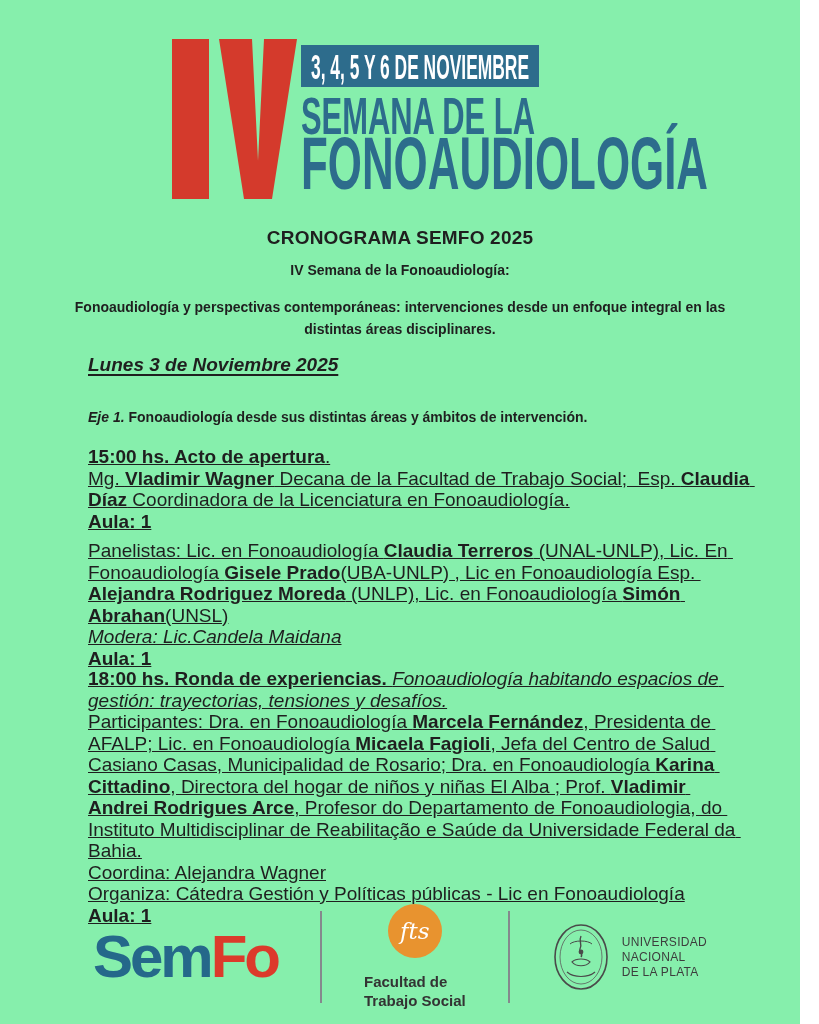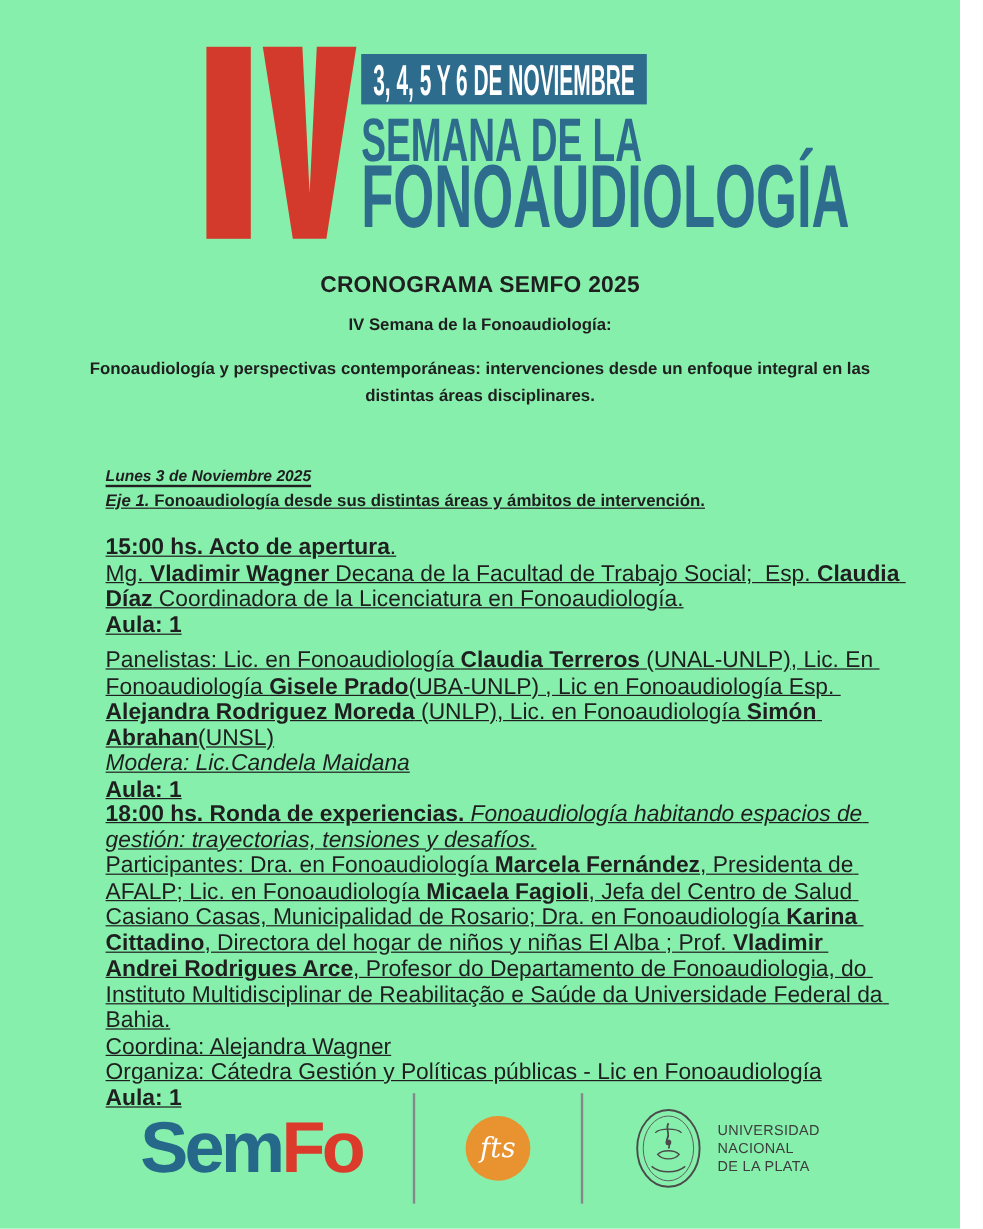--- a/index.html
+++ b/index.html
@@ -16,22 +16,22 @@
   
   .banner-svg{position:absolute;top:37px;left:170px;}
 
   
   .doc-title{top:227px;left:0;width:100%;text-align:center;font-size:19px;font-weight:bold;letter-spacing:.2px;margin:0;}
   .doc-subtitle{top:262px;left:0;width:100%;text-align:center;font-size:14px;font-weight:bold;margin:0;}
   .doc-theme{top:296px;left:50%;transform:translateX(-50%);width:690px;text-align:center;
              font-size:14px;font-weight:bold;line-height:22px;margin:0;}
 
   
-  .day-heading{top:389px;left:88px;font-size:13px;margin:0;font-weight:normal;}
-  .eje-heading{top:409px;left:88px;font-size:14px;margin:0;width:670px;text-decoration:underline;}
+  .day-heading{top:354px;left:88px;font-size:19px;margin:0;font-weight:normal;}
+  .eje-heading{top:409px;left:88px;font-size:14px;margin:0;width:670px;}
   .event{left:88px;width:662px;font-size:19px;line-height:21.5px;text-decoration:underline;}
   .event p{margin:0;white-space:pre-wrap;}
   .event-1{top:446px;}
   .event-2{top:540px;}
   .event-3{top:668px;}
 
   
   .footer{top:898px;left:0;width:100%;height:118px;display:flex;align-items:center;justify-content:center;gap:42px;}
   .semfo-wordmark{font-size:60px;font-weight:bold;letter-spacing:-3px;line-height:1;}
   .semfo-blue{color:#25688a;}
@@ -97,20 +97,24 @@
 
   <footer class="abs footer">
     <div class="semfo-wordmark">
       <span class="semfo-blue">Sem</span><span class="semfo-red">Fo</span>
     </div>
 
     <div class="v-div"></div>
 
     <div class="fts-group">
       <div class="fts-circle">fts</div>
+      <div class="fts-label">
+        <div>Facultad de</div>
+        <div>Trabajo Social</div>
+      </div>
     </div>
 
     <div class="v-div"></div>
 
     <div class="unlp-group">
       <svg width="58" height="70" viewBox="0 0 58 70">
         <ellipse cx="29" cy="35" rx="26" ry="32" fill="none" stroke="#4a4a4a" stroke-width="1.6"></ellipse>
         <ellipse cx="29" cy="35" rx="21" ry="27" fill="none" stroke="#5a5a5a" stroke-width="0.8"></ellipse>
         <path d="M29 14 C26 20 31 22 28 27 C26 30 32 31 29 35" fill="none" stroke="#4a4a4a" stroke-width="1.4"></path>
         <path d="M20 40 C24 36 34 36 38 40 C34 45 24 45 20 40 Z" fill="none" stroke="#4a4a4a" stroke-width="1.2"></path>

